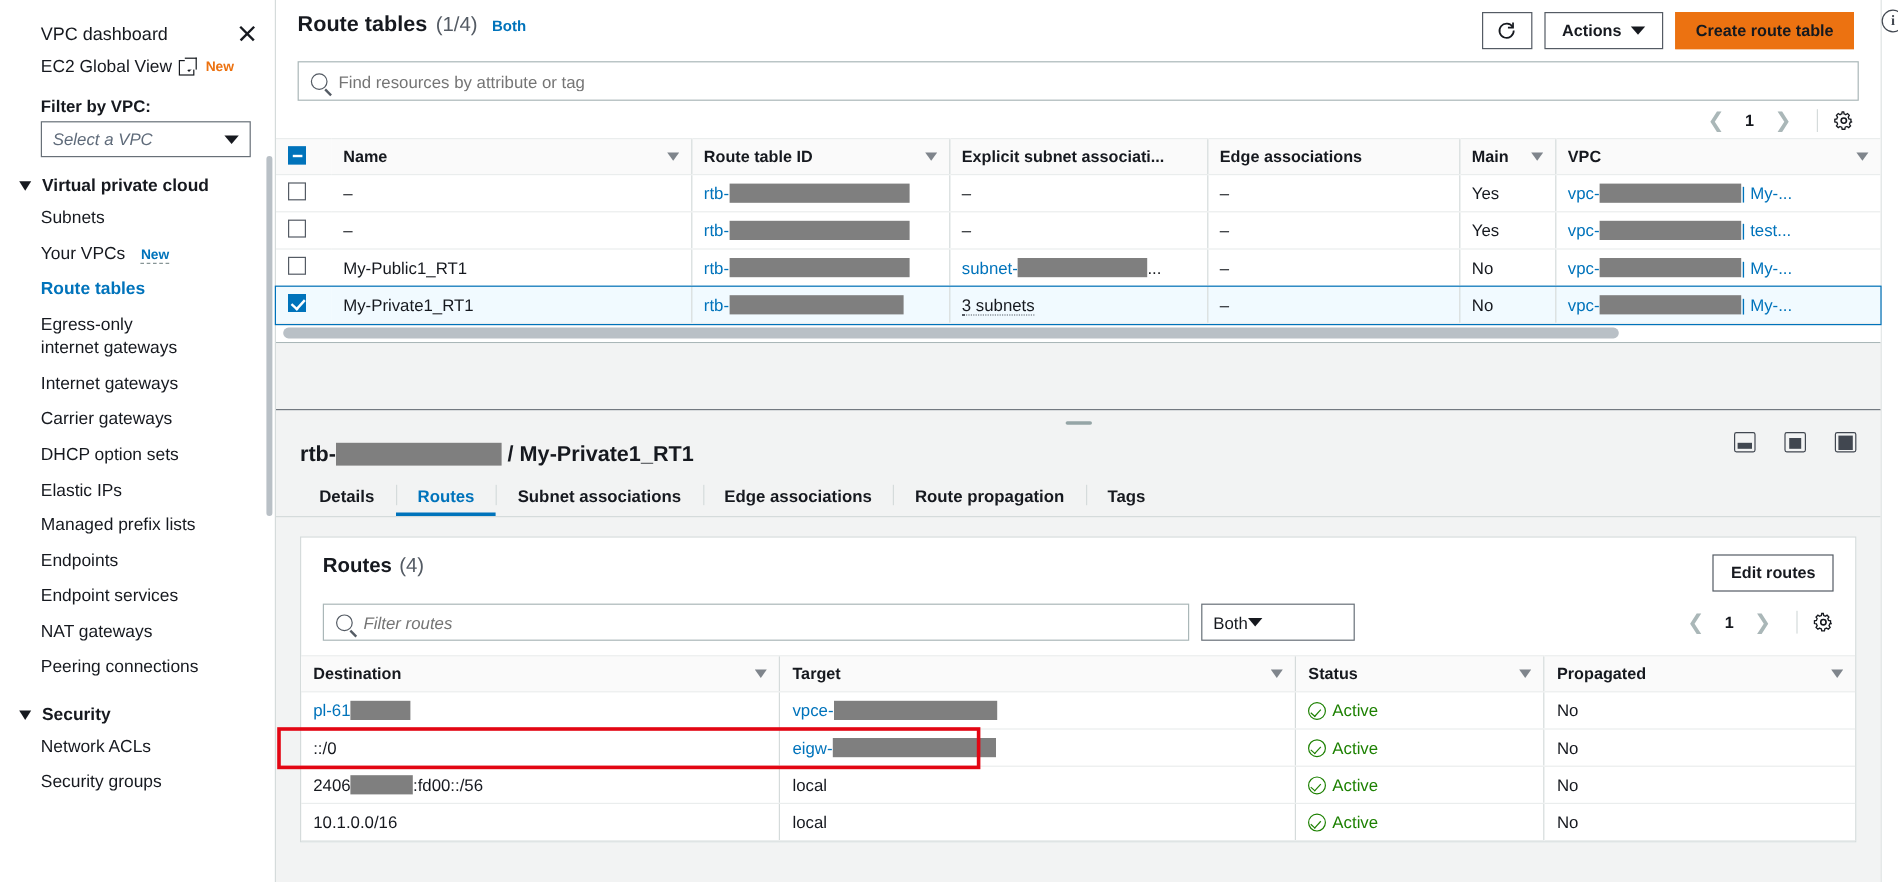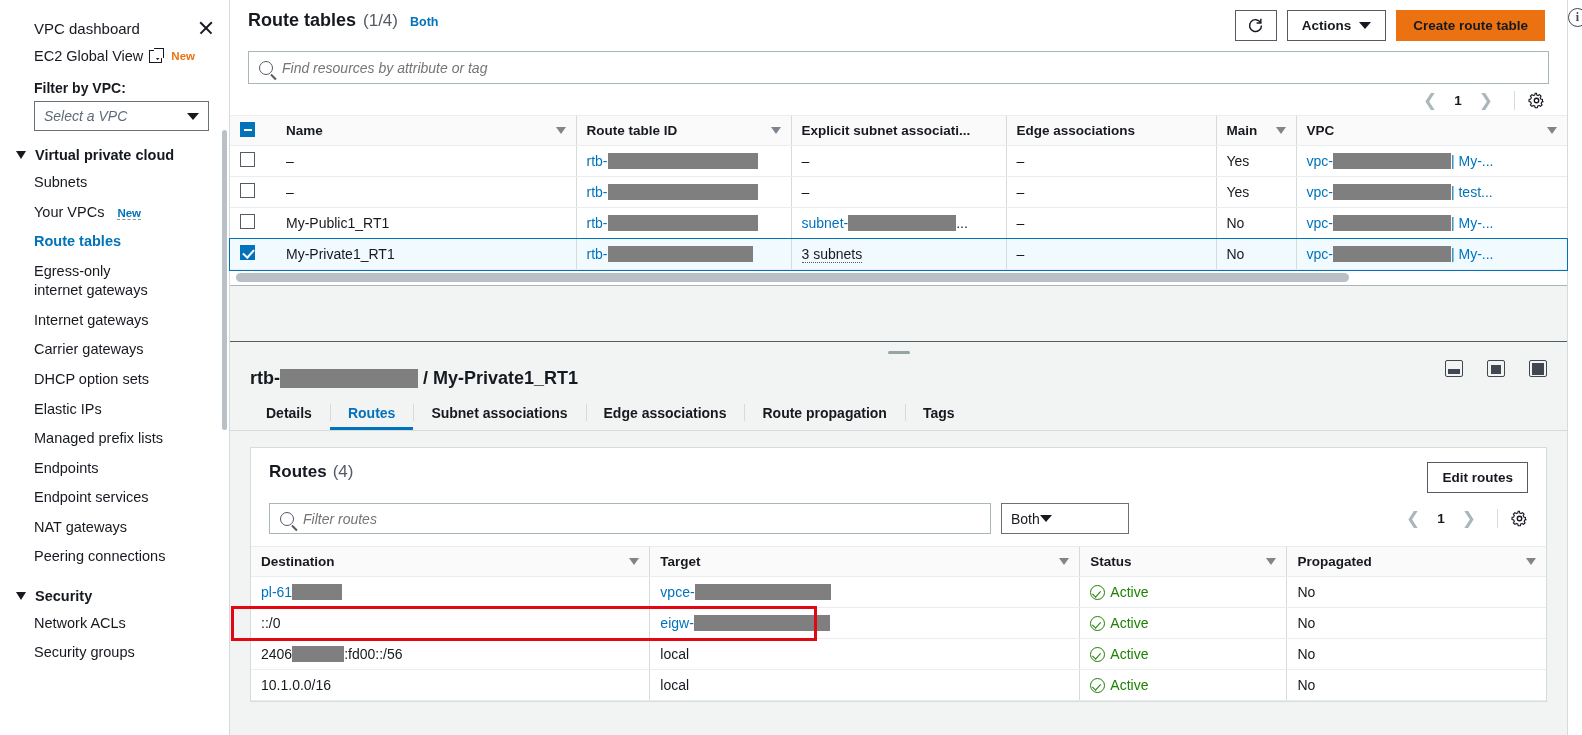--- a/index.html
+++ b/index.html
@@ -69,21 +69,21 @@
   .btn{
     border:1px solid #545b64; background:#fff; color:#16191f; font-weight:bold; font-size:13.5px;
     height:31px; padding:0 14px; display:inline-flex; align-items:center; gap:8px; cursor:pointer; white-space:nowrap;
   }
   .btn.icon-only{ width:42px; padding:0; justify-content:center; }
   .btn.primary{ background:#ec7211; border-color:#ec7211; color:#16191f; font-weight:bold; padding:0 16px;}
   .searchbar{
     margin:10px 18px 0 18px; height:33px; border:1px solid #aab7b8; background:#fff;
     display:flex; align-items:center; gap:9px; padding:0 10px;
   }
-  .searchbar input{ border:none; outline:none; font-style:italic; font-size:14px; color:#687078; flex:1; font-family:inherit; background:transparent;}
+  .searchbar input{ border:none; outline:none; font-size:14px; color:#687078; flex:1; font-family:inherit; background:transparent;}
   .mag{ width:14px;height:14px;border:1.8px solid #545b64;border-radius:50%; position:relative; flex:0 0 auto;}
   .mag:after{ content:""; position:absolute; right:-5px; bottom:-4px; width:7px; height:1.8px; background:#545b64; transform:rotate(45deg);}
   .pager{ display:flex; align-items:center; justify-content:flex-end; gap:4px; padding:6px 22px 4px 0;}
   .pg-arrow{ color:#aab7b8; font-size:17px; padding:0 8px; cursor:pointer; user-select:none;}
   .pg-num{ font-weight:bold; font-size:13.5px; padding:0 5px;}
   .pg-div{ width:1px; height:19px; background:#d5dbdb; margin:0 9px;}
   .gear{ width:17px;height:17px; cursor:pointer;}
 
   table{ border-collapse:collapse; width:100%; table-layout:fixed;}
   .tbl-wrap{ position:relative; }

